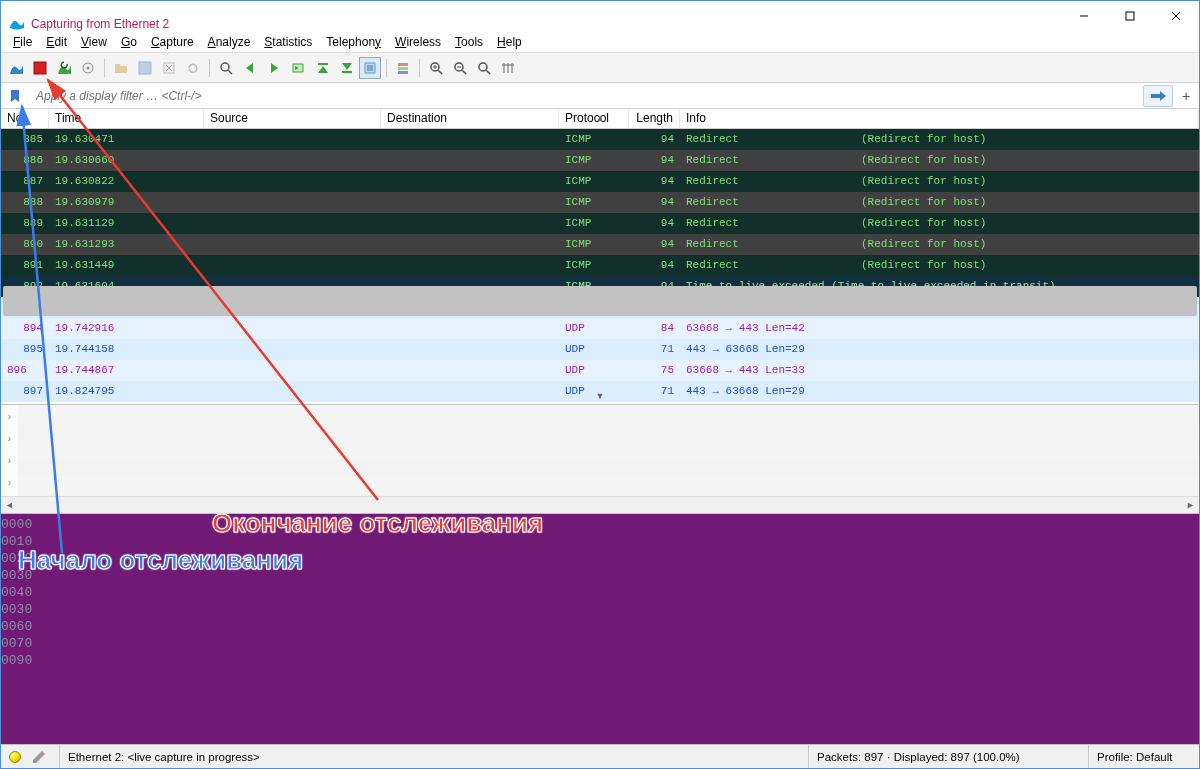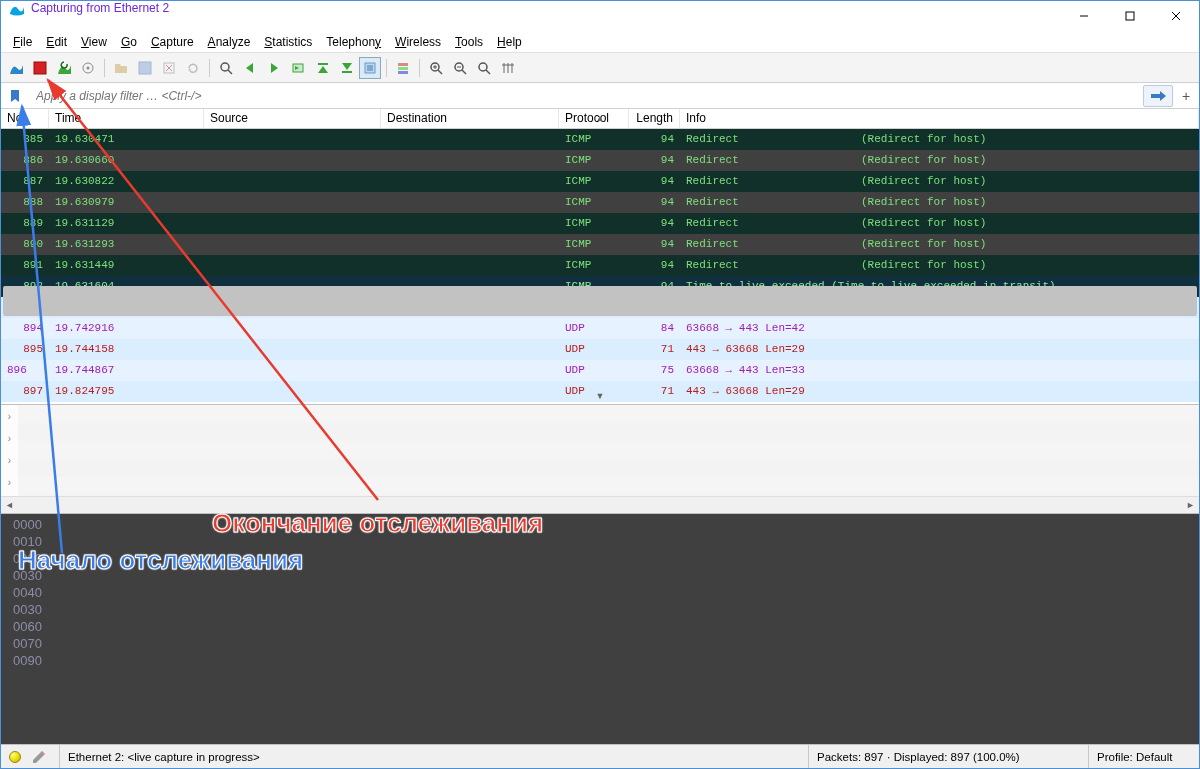--- a/index.html
+++ b/index.html
@@ -1,20 +1,20 @@
 <!DOCTYPE html>
 <html><head>
 <meta charset="utf-8">
 <style>
   * { margin: 0; padding: 0; box-sizing: border-box; }
   body { font-family: "Segoe UI", Tahoma, sans-serif; font-size: 12px; background: #fff; overflow: hidden; width: 1200px; height: 769px; position: relative; }
 
   .window { border: 1px solid #4a90d6; width: 1200px; height: 769px; display: flex; flex-direction: column; background: #fff; }
 
-  .titlebar { height: 30px; background: #fff; display: flex; align-items: flex-start; padding-left: 8px; color: #6d28d9; }
+  .titlebar { height: 30px; background: #fff; display: flex; align-items: flex-end; padding-left: 8px; color: #be185d; }
   .titlebar .logo { width: 16px; height: 16px; margin-right: 6px; }
   .titlebar .title { flex: 1; font-size: 12px; }
   .winbtns { display: flex; height: 100%; }
   .winbtn { width: 46px; display: flex; align-items: center; justify-content: center; color: #000; }
 
   .menubar { height: 22px; background: #fff; display: flex; align-items: center; padding: 0 6px; border-bottom: 1px solid #e0e0e0; gap: 2px; }
   .menubar span { padding: 2px 6px; font-size: 12px; }
   .menubar span u { text-decoration: underline; }
 
   .toolbar { height: 30px; background: #f4f4f4; border-bottom: 1px solid #d0d0d0; display: flex; align-items: center; padding: 0 4px; gap: 2px; }
@@ -38,33 +38,33 @@
   .c-len { width: 51px; text-align: right;}
   .c-info { flex: 1; }
 
   .packet-list { font-family: Consolas, "Courier New", monospace; font-size: 11px; }
   .row { display: flex; height: 21px; line-height: 21px; white-space: nowrap; }
   .row > div { padding: 0 6px; overflow: hidden; }
   .row .c-len { text-align: right; }
   .row.dark { background: #11302a; color: #7be07b; }
   .row.dark2 { background: #404040; color: #7be07b; }
   .row.sel  { background: #103040; color: #90ee90; }
-  .row.udp  { background: #daeeff; color: #b91c1c; }
+  .row.udp  { background: #daeeff; color: #1d4ed8; }
   .row.udp2 { background: #e6f2ff; color: #a21caf; }
   .scroll-thumb-v { position:absolute; left:2px; right:2px; top:60%; height:30px; background:#c2c2c2; border-radius:2px;}
   .scroll-arrow { position:absolute; left:0; right:0; height:17px; display:flex; align-items:center; justify-content:center; color:#666; font-size:9px;}
 
   .details-pane { height: 110px; border-top: 1px solid #c0c0c0; border-bottom: 1px solid #c0c0c0; background: #f5f5f5; position: relative; display:flex; flex-direction:column;}
   .details-body { flex:1; background: repeating-linear-gradient(#f5f5f5, #f5f5f5 18px, #f3f3f3 18px, #f3f3f3 36px); margin-left: 17px;}
   .details-gutter { position:absolute; left:0; top:0; bottom:17px; width:17px; background:#fcfcfc; display:flex; flex-direction:column; }
   .details-gutter span { height:22px; display:flex; align-items:center; justify-content:center; color:#888; font-size:10px;}
   .details-hscroll { height:17px; background:#f0f0f0; border-top:1px solid #ddd; position:relative;}
   .details-hscroll .ha { position:absolute; top:0; bottom:0; width:17px; display:flex; align-items:center; justify-content:center; color:#666; font-size:9px;}
 
-  .hex-pane { flex: 1; background: #404040; font-family: Liberation Sans, sans-serif; font-size: 13px; color: #a8a8a8; padding: 2px 12px; overflow:hidden; position:relative;}
+  .hex-pane { flex: 1; background: #701a75; font-family: Liberation Mono, monospace; font-size: 13px; color: #a8a8a8; padding: 2px 0; overflow:hidden; position:relative;}
   .hex-line { height: 17px; line-height: 17px; }
   .hex-addr { color: #8c8ca8; display:inline-block; width:44px;}
 
   .statusbar { height: 24px; border-top: 1px solid #c0c0c0; background: #f0f0f0; display: flex; align-items: center; font-size: 11.5px; }
   .statusbar .sseg { padding: 0 8px; border-right: 1px solid #c8c8c8; height: 100%; display:flex; align-items:center; }
   .status-led { width:12px; height:12px; border-radius:50%; background: radial-gradient(circle at 30% 30%, #fffa80, #e8d800 60%, #aa9900); margin-right:6px; border:1px solid #998800;}
   .status-edit { width:16px; height:16px; margin: 0 4px; }
 
   
   .annot { position: absolute; pointer-events: none; }

